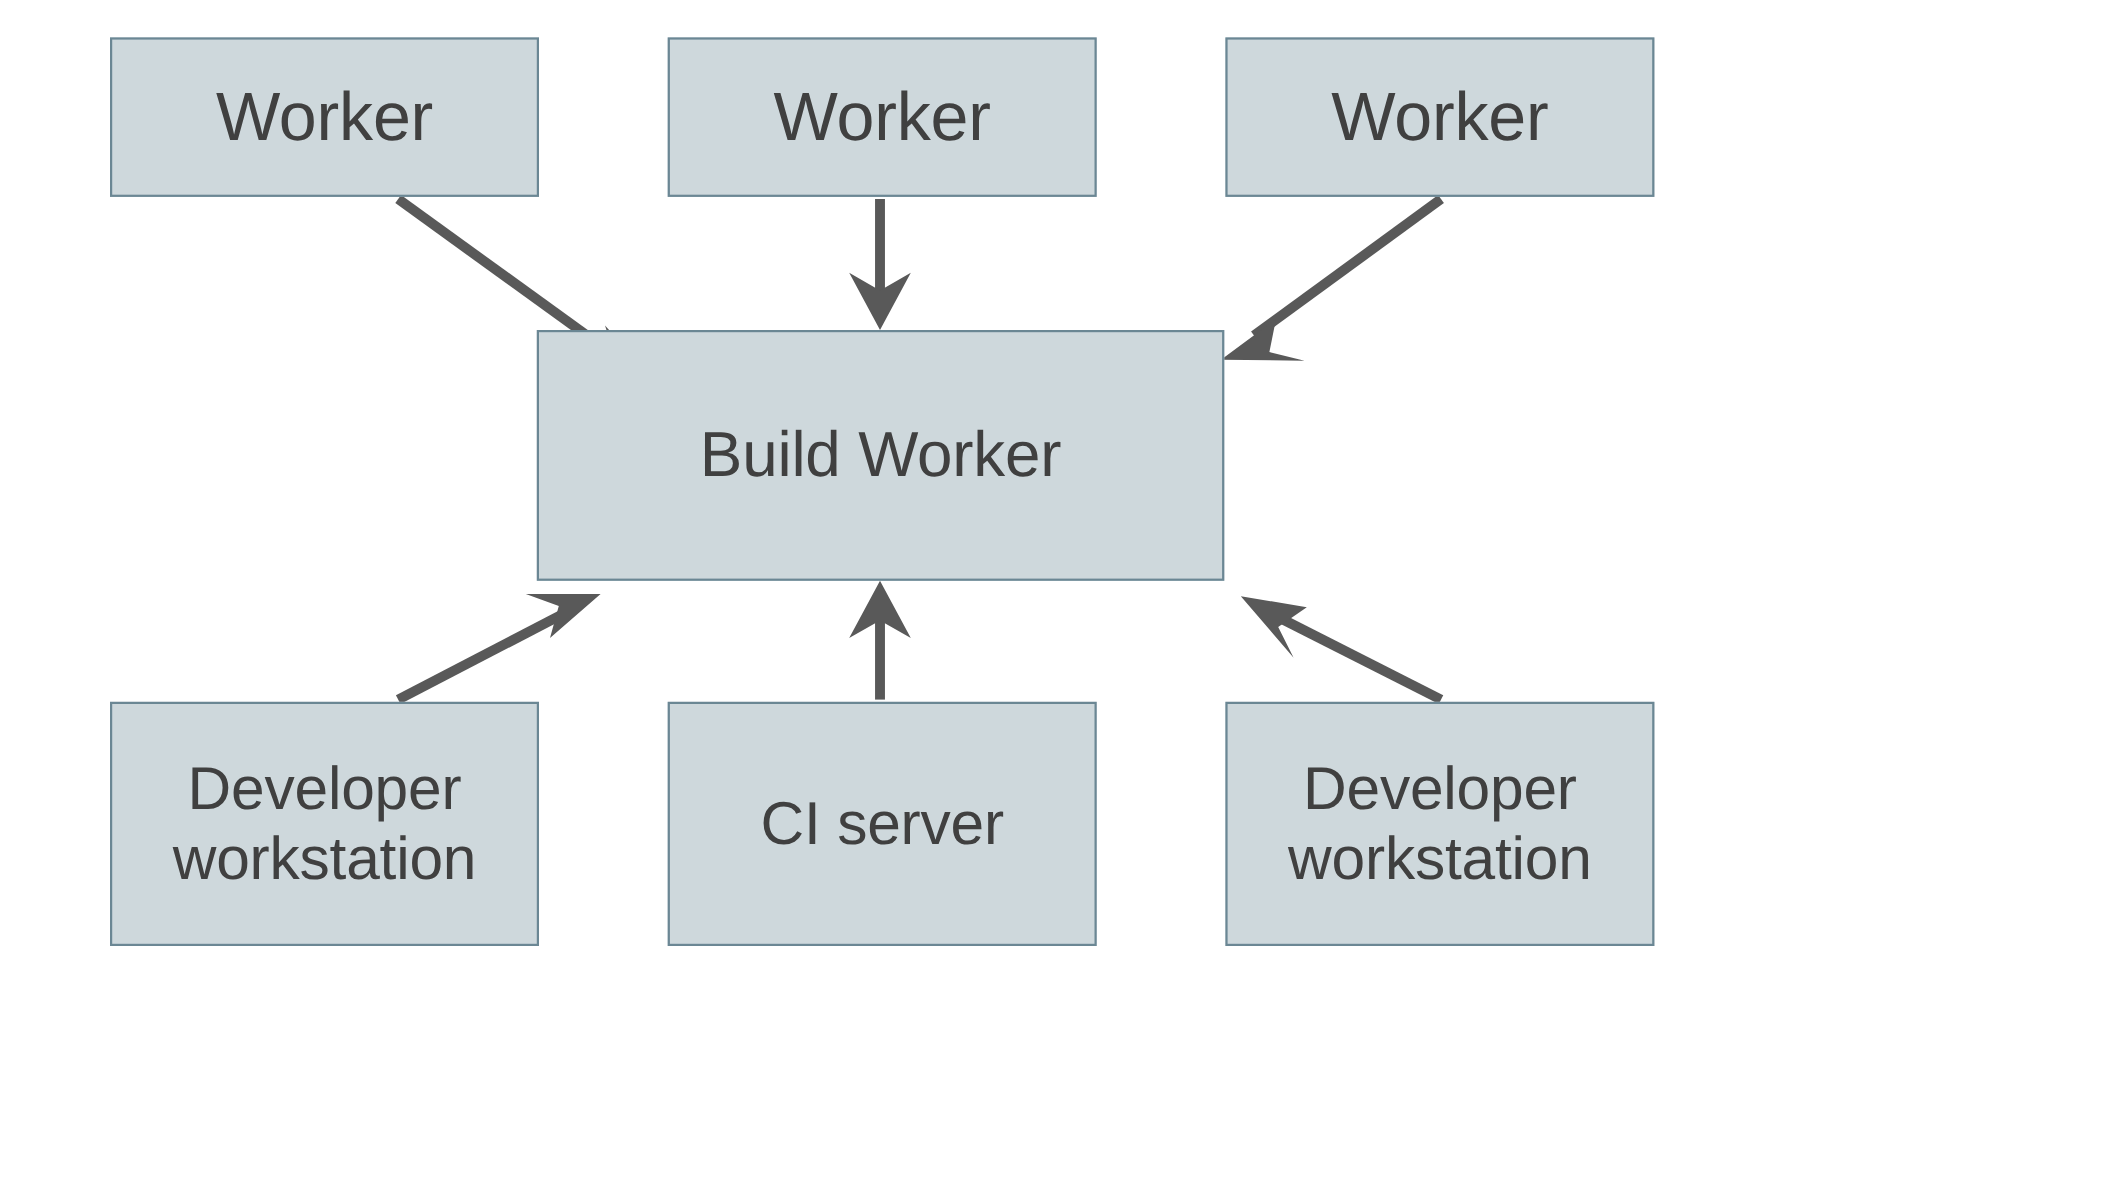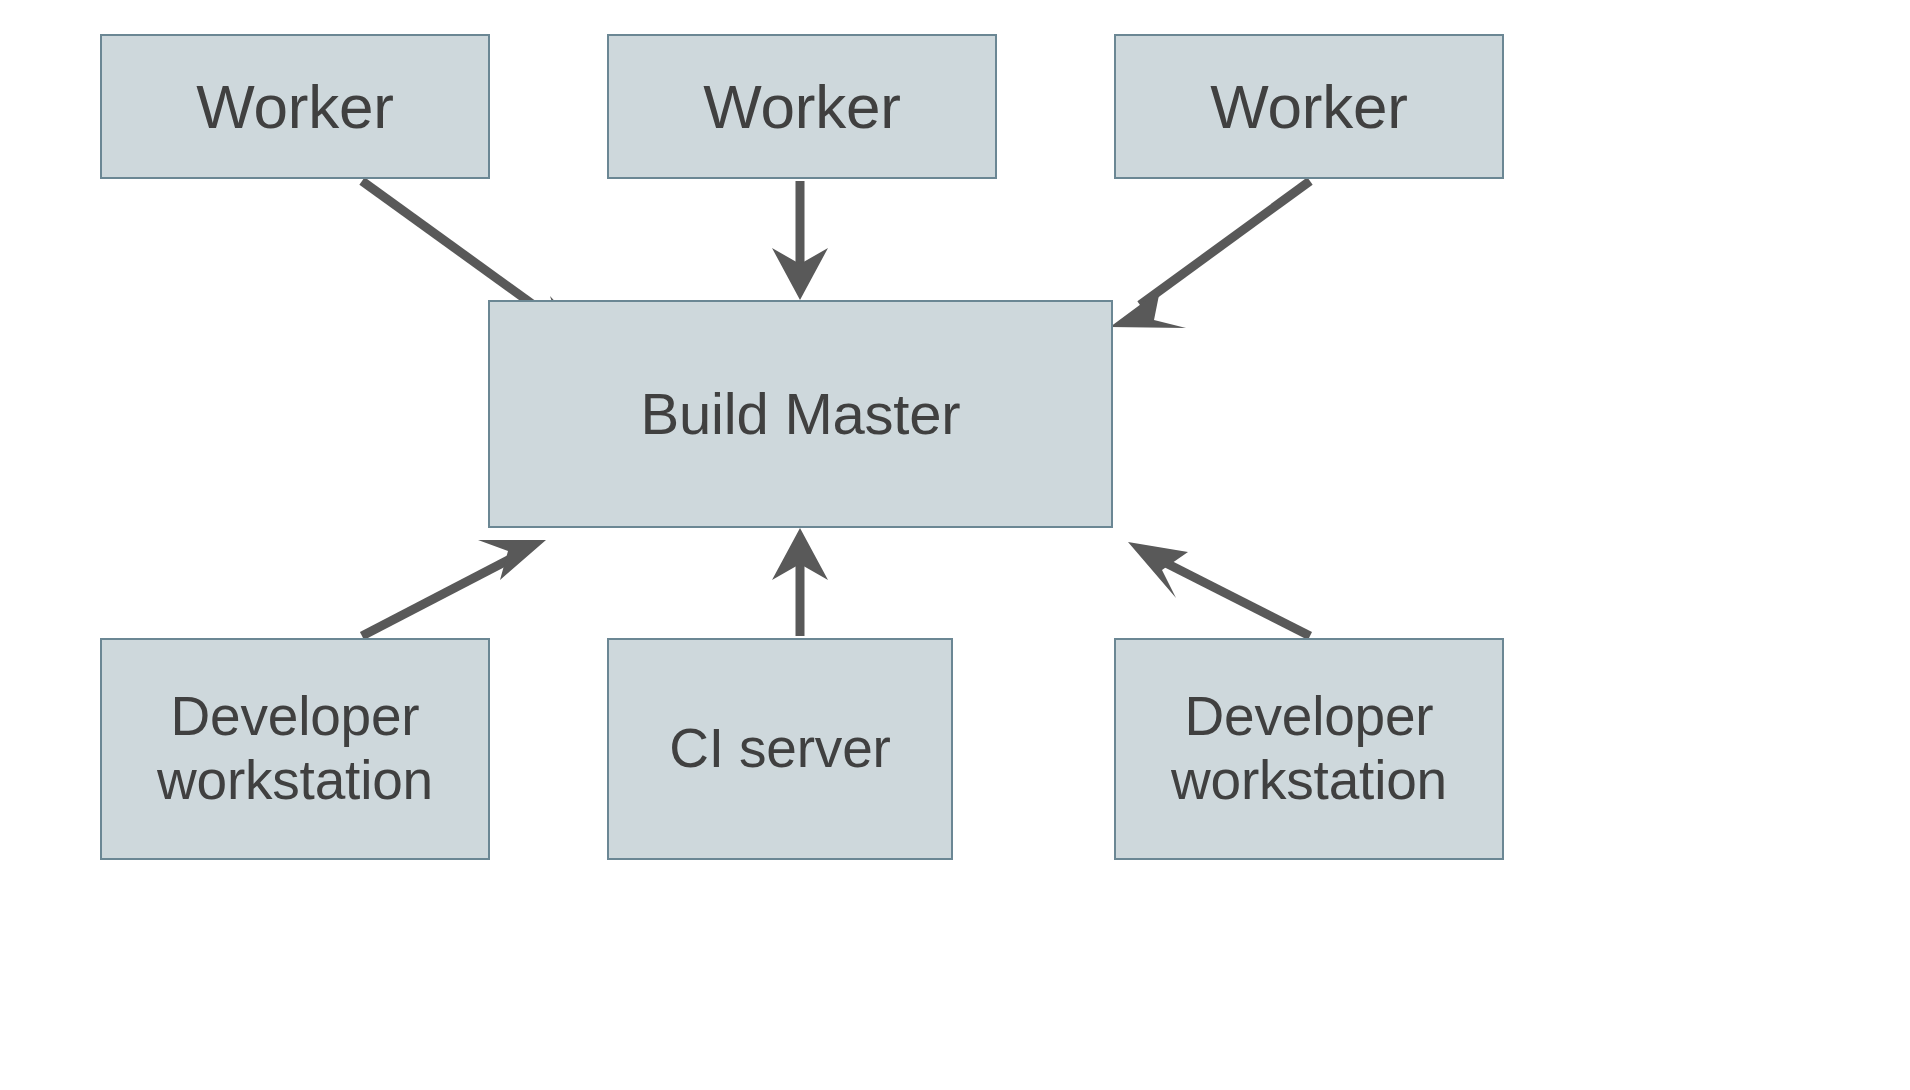--- a/index.html
+++ b/index.html
@@ -40,21 +40,21 @@
     padding: 0 6px;
   }
   
   .node-worker-1 { left: 100px;  top: 34px;  width: 390px; height: 145px; font-size: 62px; }
   .node-worker-2 { left: 607px;  top: 34px;  width: 390px; height: 145px; font-size: 62px; }
   .node-worker-3 { left: 1114px; top: 34px;  width: 390px; height: 145px; font-size: 62px; }
   
   .node-build-master { left: 488px; top: 300px; width: 625px; height: 228px; font-size: 58px; }
   
   .node-dev-left  { left: 100px;  top: 638px; width: 390px; height: 222px; font-size: 55px; }
-  .node-ci-server { left: 607px;  top: 638px; width: 346px; height: 222px; font-size: 55px; }
+  .node-ci-server { left: 607px;  top: 638px; width: 390px; height: 222px; font-size: 55px; }
   .node-dev-right { left: 1114px; top: 638px; width: 390px; height: 222px; font-size: 55px; }
 
   #edges {
     position: absolute;
     left: 0;
     top: 0;
     width: 1910px;
     height: 1090px;
     z-index: 1;
     pointer-events: none;
@@ -113,21 +113,21 @@
 
   <div class="node node-worker-2">
     <span class="label">Worker</span>
   </div>
 
   <div class="node node-worker-3">
     <span class="label">Worker</span>
   </div>
 
   <div class="node node-build-master">
-    <span class="label">Build Master</span>
+    <span class="label">Build Worker</span>
   </div>
 
   <div class="node node-dev-left">
     <span class="label">Developer
 workstation</span>
   </div>
 
   <div class="node node-ci-server">
     <span class="label">CI server</span>
   </div>

